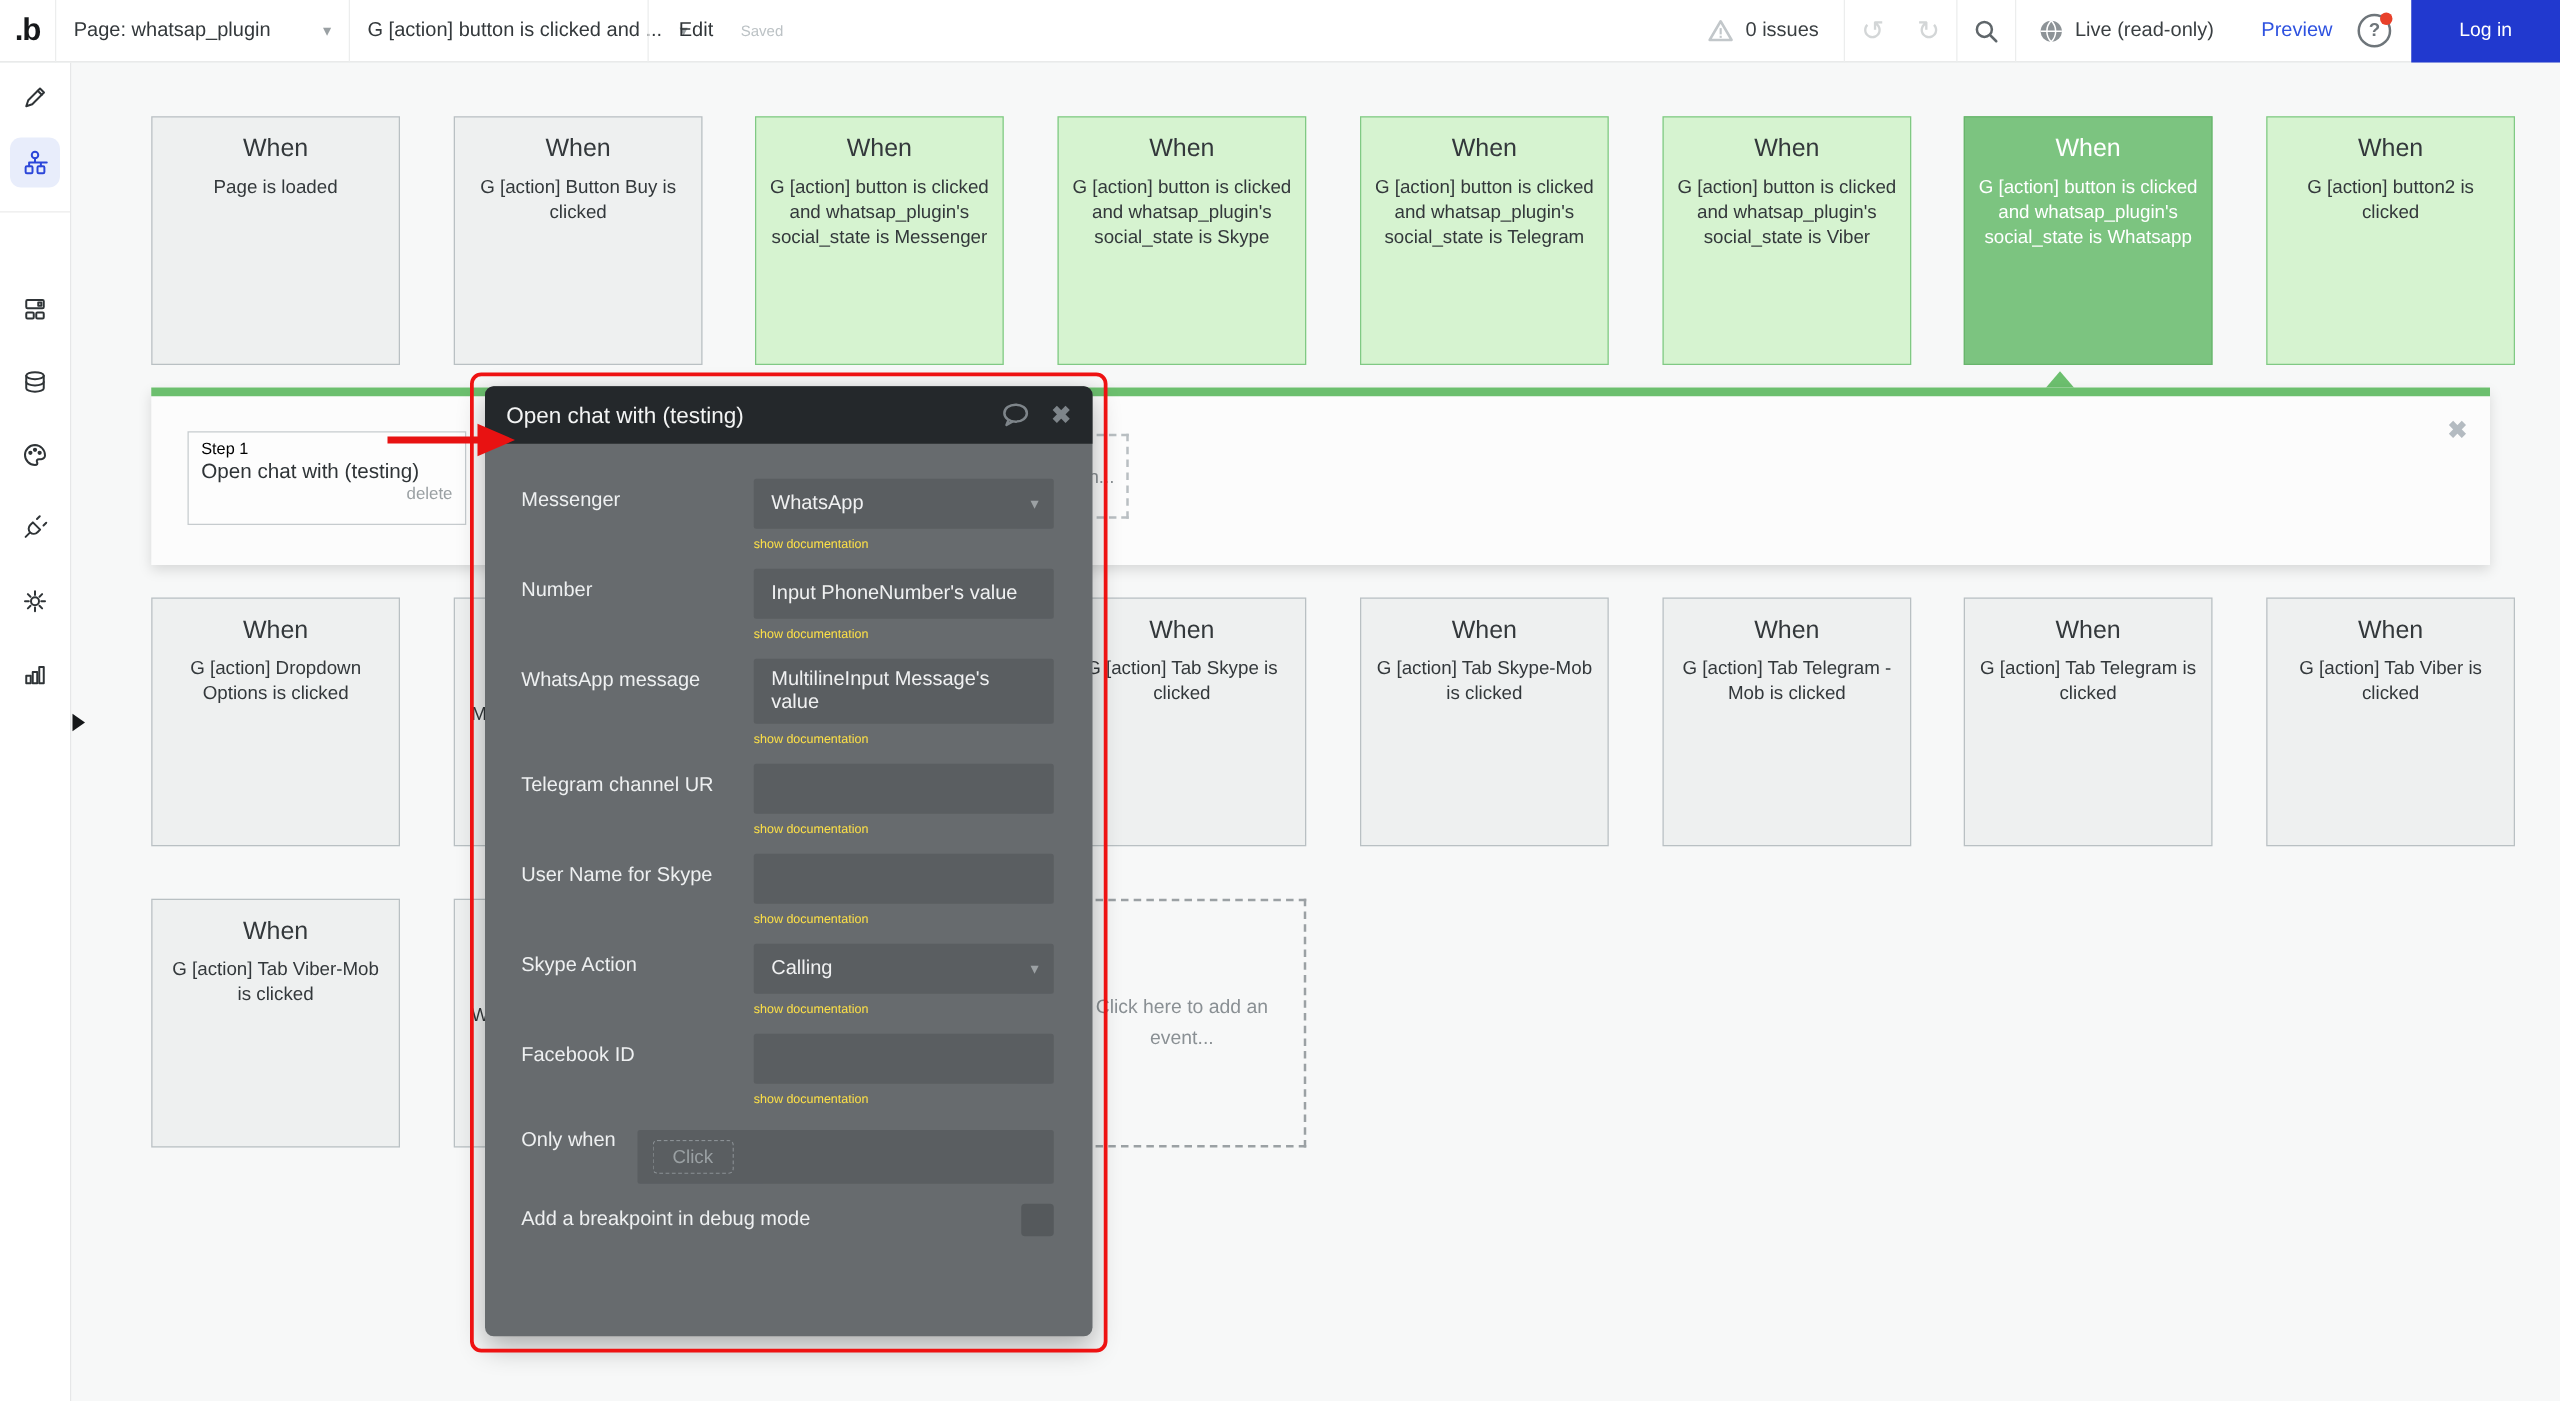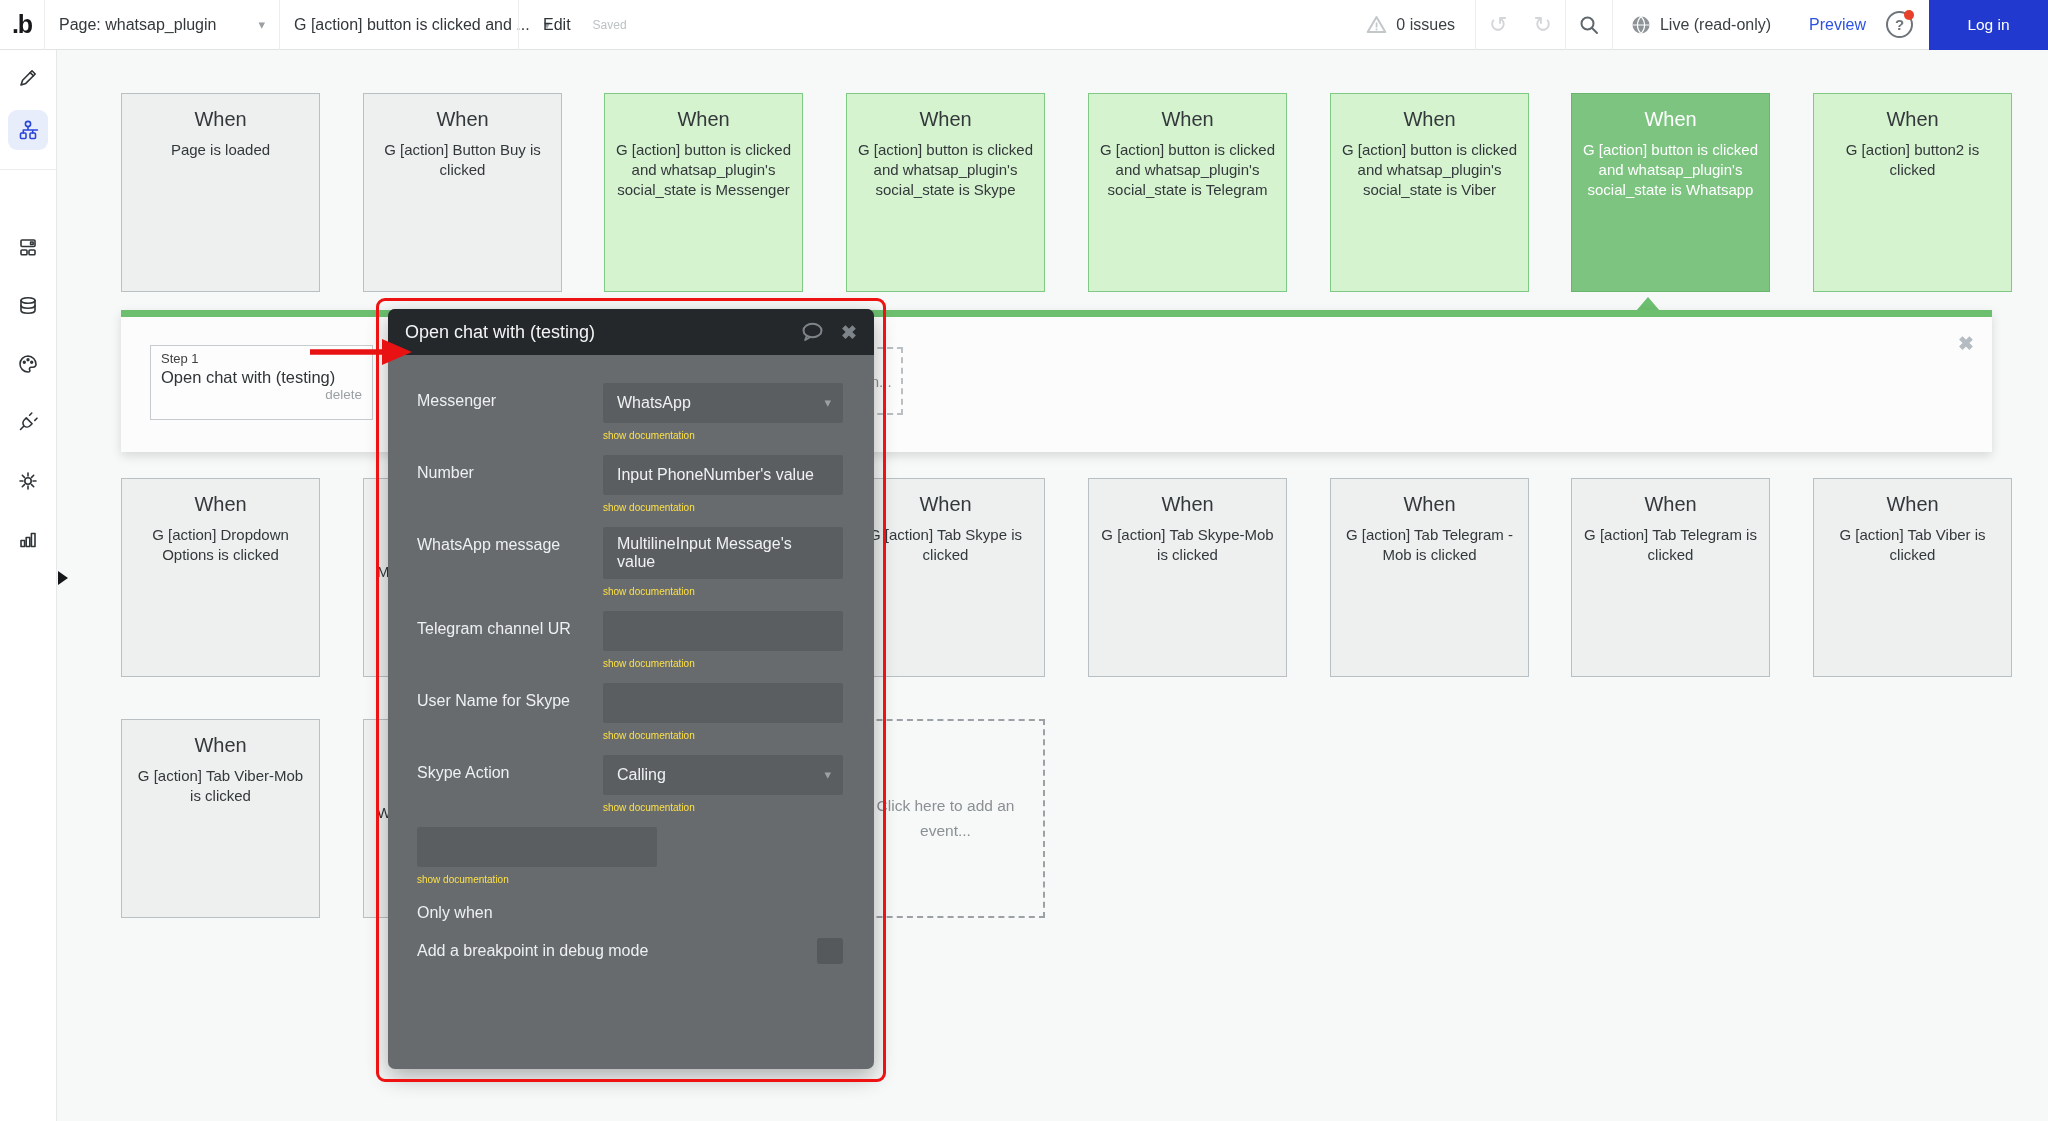--- a/index.html
+++ b/index.html
@@ -60,21 +60,21 @@
   
   .step-panel{position:absolute;left:121px;top:310px;width:1871px;height:142px;background:#fcfcfc;
               box-shadow:0 4px 10px rgba(0,0,0,.13);z-index:2}
   .panel-green{position:absolute;top:0;left:0;right:0;height:7px;background:#6cbf6e}
   .panel-pointer{position:absolute;left:1636px;top:297px;width:0;height:0;z-index:2;
                  border-left:12px solid transparent;border-right:12px solid transparent;
                  border-bottom:14px solid #6cbf6e}
   .panel-close{position:absolute;right:18px;top:22px;font-size:19px;font-weight:700;color:#b4bbc1;cursor:pointer}
   .step-card{position:absolute;left:29px;top:35px;width:223px;height:75px;background:#fdfdfd;
              border:1px solid #c6cbce;padding:5px 10px 4px;cursor:pointer}
-  .step-num{font-size:13px;color:#404040}
+  .step-num{font-size:13px;color:#000000}
   .step-title{font-size:16.5px;color:#2f3437;margin-top:2px;white-space:nowrap}
   .step-delete{font-size:13.5px;color:#9aa0a3;text-align:right;cursor:pointer}
   .action-slot{position:absolute;left:569px;top:37px;width:213px;height:68px;border:2px dashed #b9bfc2;
                color:#8a9094;font-size:15px;display:flex;align-items:center;justify-content:center;
                text-align:center;cursor:pointer;overflow:hidden;white-space:nowrap}
 
   
   .red-frame{position:absolute;left:376px;top:298px;width:510px;height:784px;border:3px solid #ee1212;
              border-radius:9px;z-index:6;pointer-events:none}
   .red-arrow{position:absolute;left:304px;top:335px;z-index:7;pointer-events:none}
@@ -384,31 +384,35 @@
     <div class="m-label">Skype Action</div>
     <div class="m-ctrl">
       <div class="m-box select">
         <span class="m-value">Calling</span>
         <span class="m-caret">▾</span>
       </div>
       <div class="m-doc">show documentation</div>
     </div>
   </div>
         <div class="m-row">
+    <div class="m-label">Facebook ID</div>
     <div class="m-ctrl">
       <div class="m-box input">
         <span class="m-value"></span>
 
       </div>
       <div class="m-doc">show documentation</div>
     </div>
   </div>
       </div>
     <div class="ow-row">
       <span class="ow-label">Only when</span>
+      <div class="ow-box">
+        <span class="ow-chip">Click</span>
+      </div>
     </div>
     <div class="bp-row">
       <span class="bp-label">Add a breakpoint in debug mode</span>
       <span class="bp-check"></span>
     </div>
   </div>
 </div>
 
 <div class="red-frame"></div>
 <svg class="red-arrow" width="112" height="34" viewBox="0 0 112 34">

